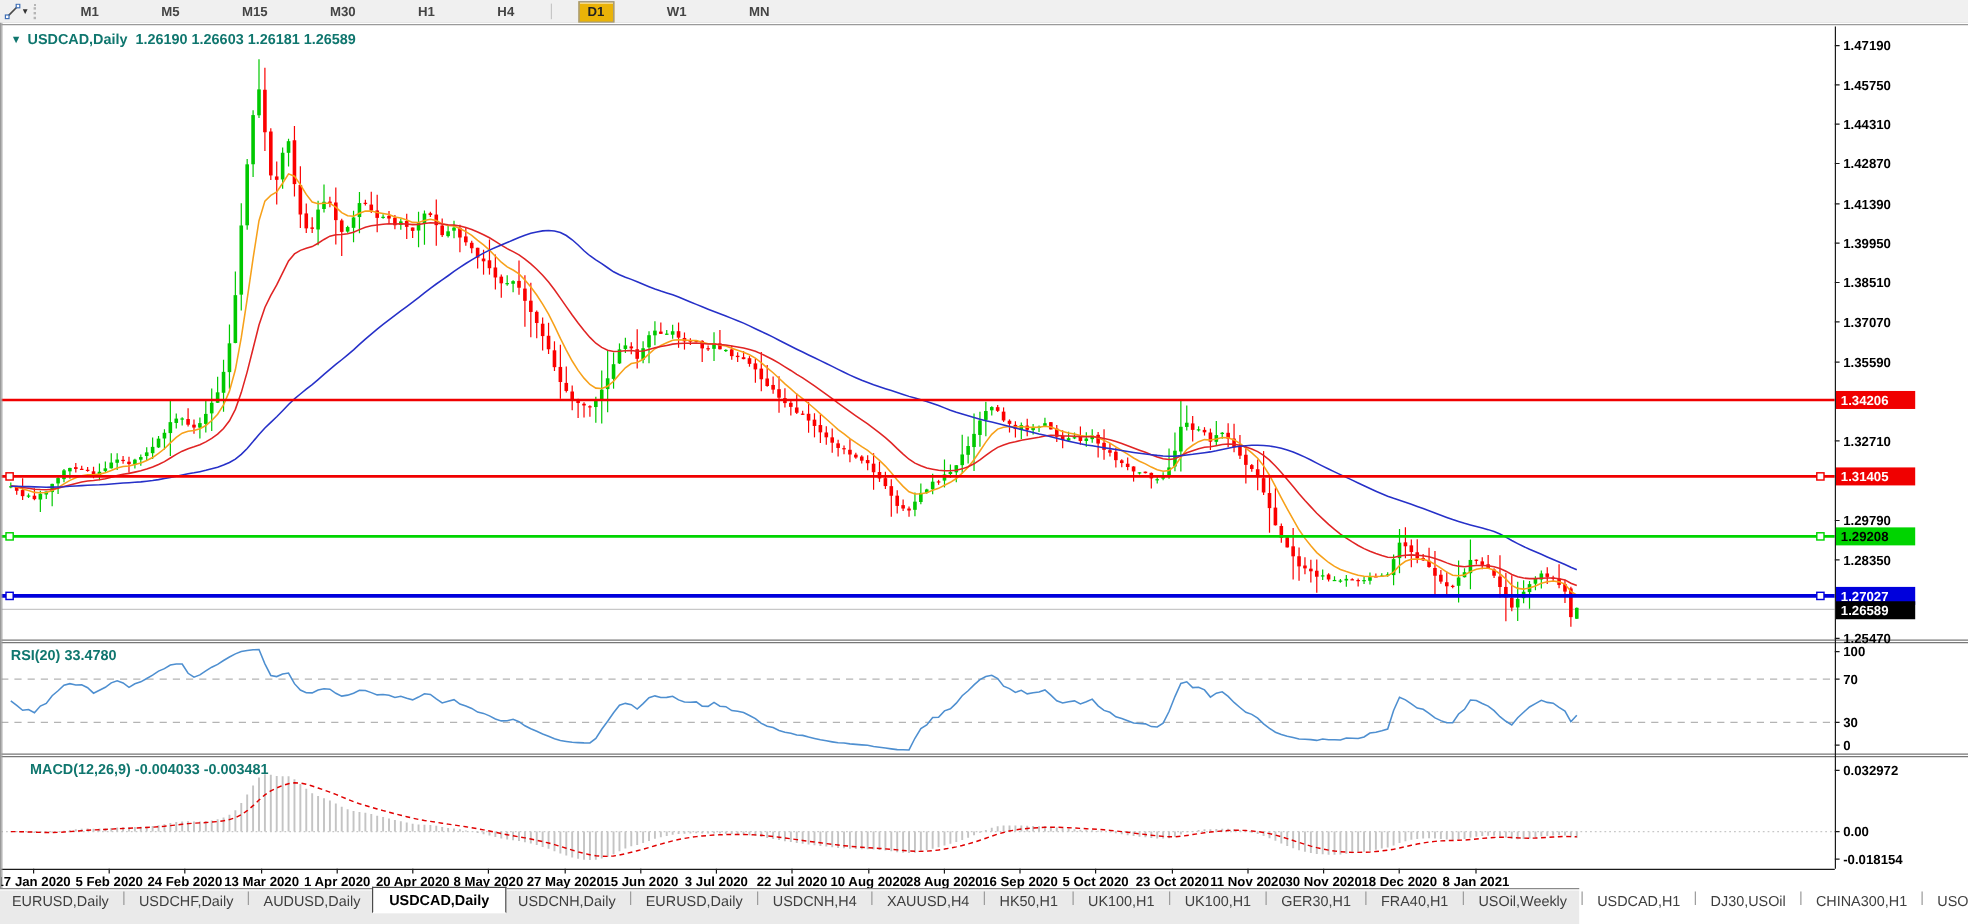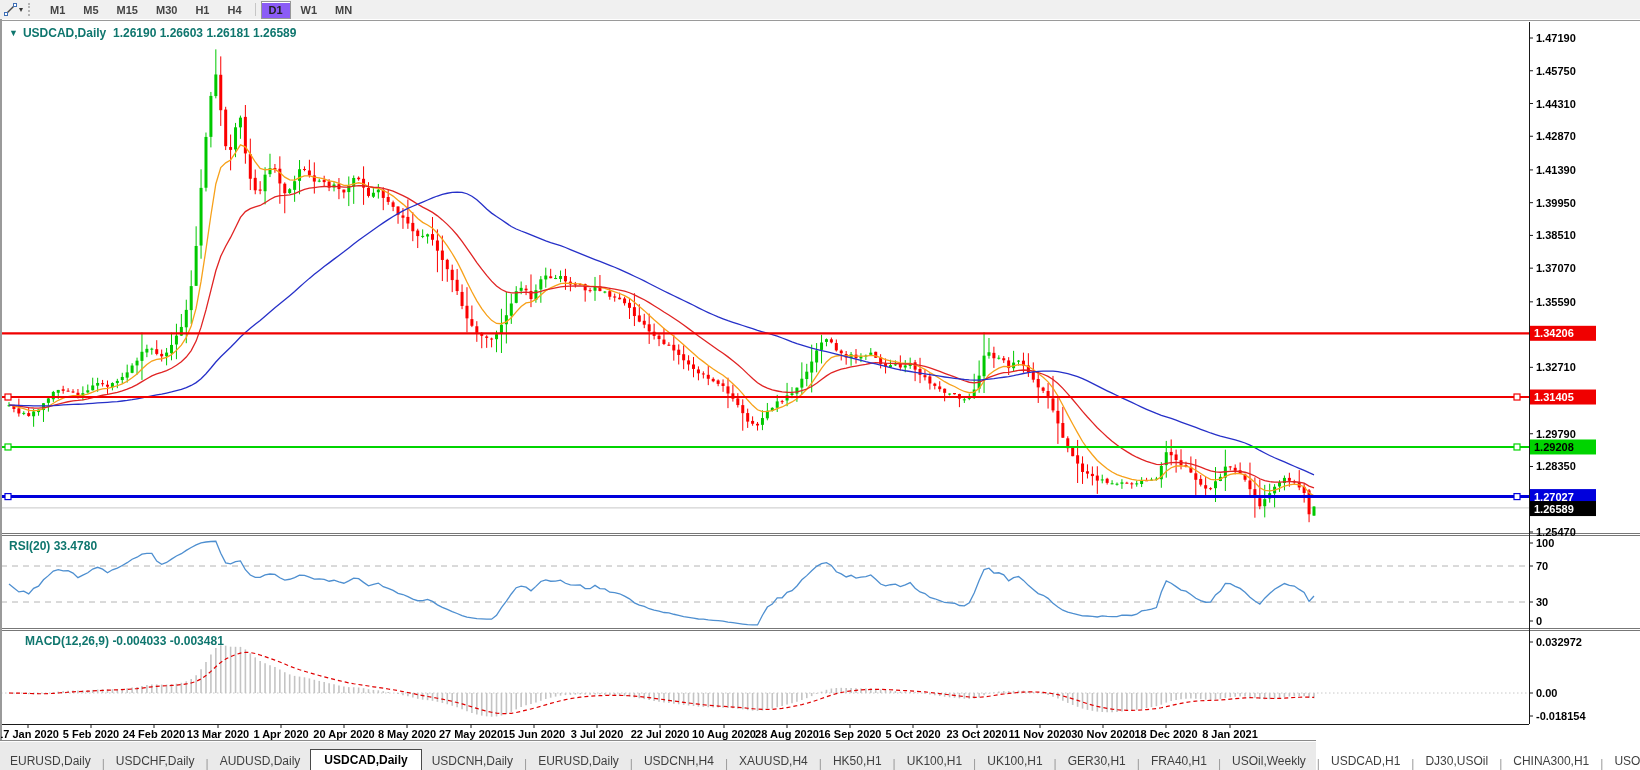--- a/index.html
+++ b/index.html
@@ -2,29 +2,29 @@
 <html><head>
 <meta charset="utf-8">
 <style>
   html,body{margin:0;padding:0;width:1640px;height:770px;overflow:hidden;background:#fff;
     font-family:"Liberation Sans",sans-serif;-webkit-font-smoothing:antialiased;}
   .toolbar{position:absolute;left:0;top:0;width:1640px;height:19px;background:#f0f0f0;
     border-bottom:1px solid #a8a8a8;display:flex;align-items:center;font-size:11px;color:#3a3a3a;}
   .tool-icon{width:18px;height:15px;margin-left:1px;display:flex;align-items:center;justify-content:center;cursor:pointer;}
   .caret{font-size:8px;color:#333;margin:0 3px 0 0;cursor:pointer;}
   .grip{width:5px;height:13px;border-left:2px dotted #b5b5b5;margin:0 6px 0 2px;}
-  .tfbtn{padding:2px 7px;margin:0 1px;font-weight:700;color:#444;cursor:pointer;border:1px solid transparent;}
-  .tfbtn.active{background:#8b5cf6;border:1px solid #979797;box-shadow:inset 0 1px 0 #fff;color:#222;}
+  .tfbtn{padding:2px 7px;margin:0 18px;font-weight:700;color:#444;cursor:pointer;border:1px solid transparent;}
+  .tfbtn.active{background:#eab308;border:1px solid #979797;box-shadow:inset 0 1px 0 #fff;color:#222;}
   .tfsep{width:1px;height:13px;background:#c6c6c6;margin:0 4px;}
   .chart-window{position:absolute;left:0;top:19px;width:1640px;height:721px;background:#fff;
     border-left:1px solid #9a9a9a;}
   .overlay-label{position:absolute;font-size:12px;font-weight:700;color:#0f766e;white-space:nowrap;}
   .tri{font-size:9px;margin-right:5px;vertical-align:1px;}
   .tabbar{position:absolute;left:0;top:740px;width:1316px;height:30px;background:#eaeaea;
-    border-top:1px solid #8a8a8a;box-shadow:inset 0 1px 0 #fdfdfd;display:flex;align-items:flex-end;
+    border-top:1px solid #8a8a8a;box-shadow:inset 0 1px 0 #fdfdfd;display:flex;align-items:flex-start;
     font-size:12px;color:#3f3f3f;}
   .tab{padding:3px 10px;white-space:nowrap;cursor:pointer;}
   .tab.active{background:#fff;border:1px solid #4a4a4a;border-bottom:1px solid #fff;font-weight:700;
     color:#000;padding:3px 13px;margin-top:-2px;}
   .tabsep{color:#9a9a9a;padding:0 1px;}
   svg text{font-family:"Liberation Sans",sans-serif;}
 </style>
 </head>
 <body>
 

